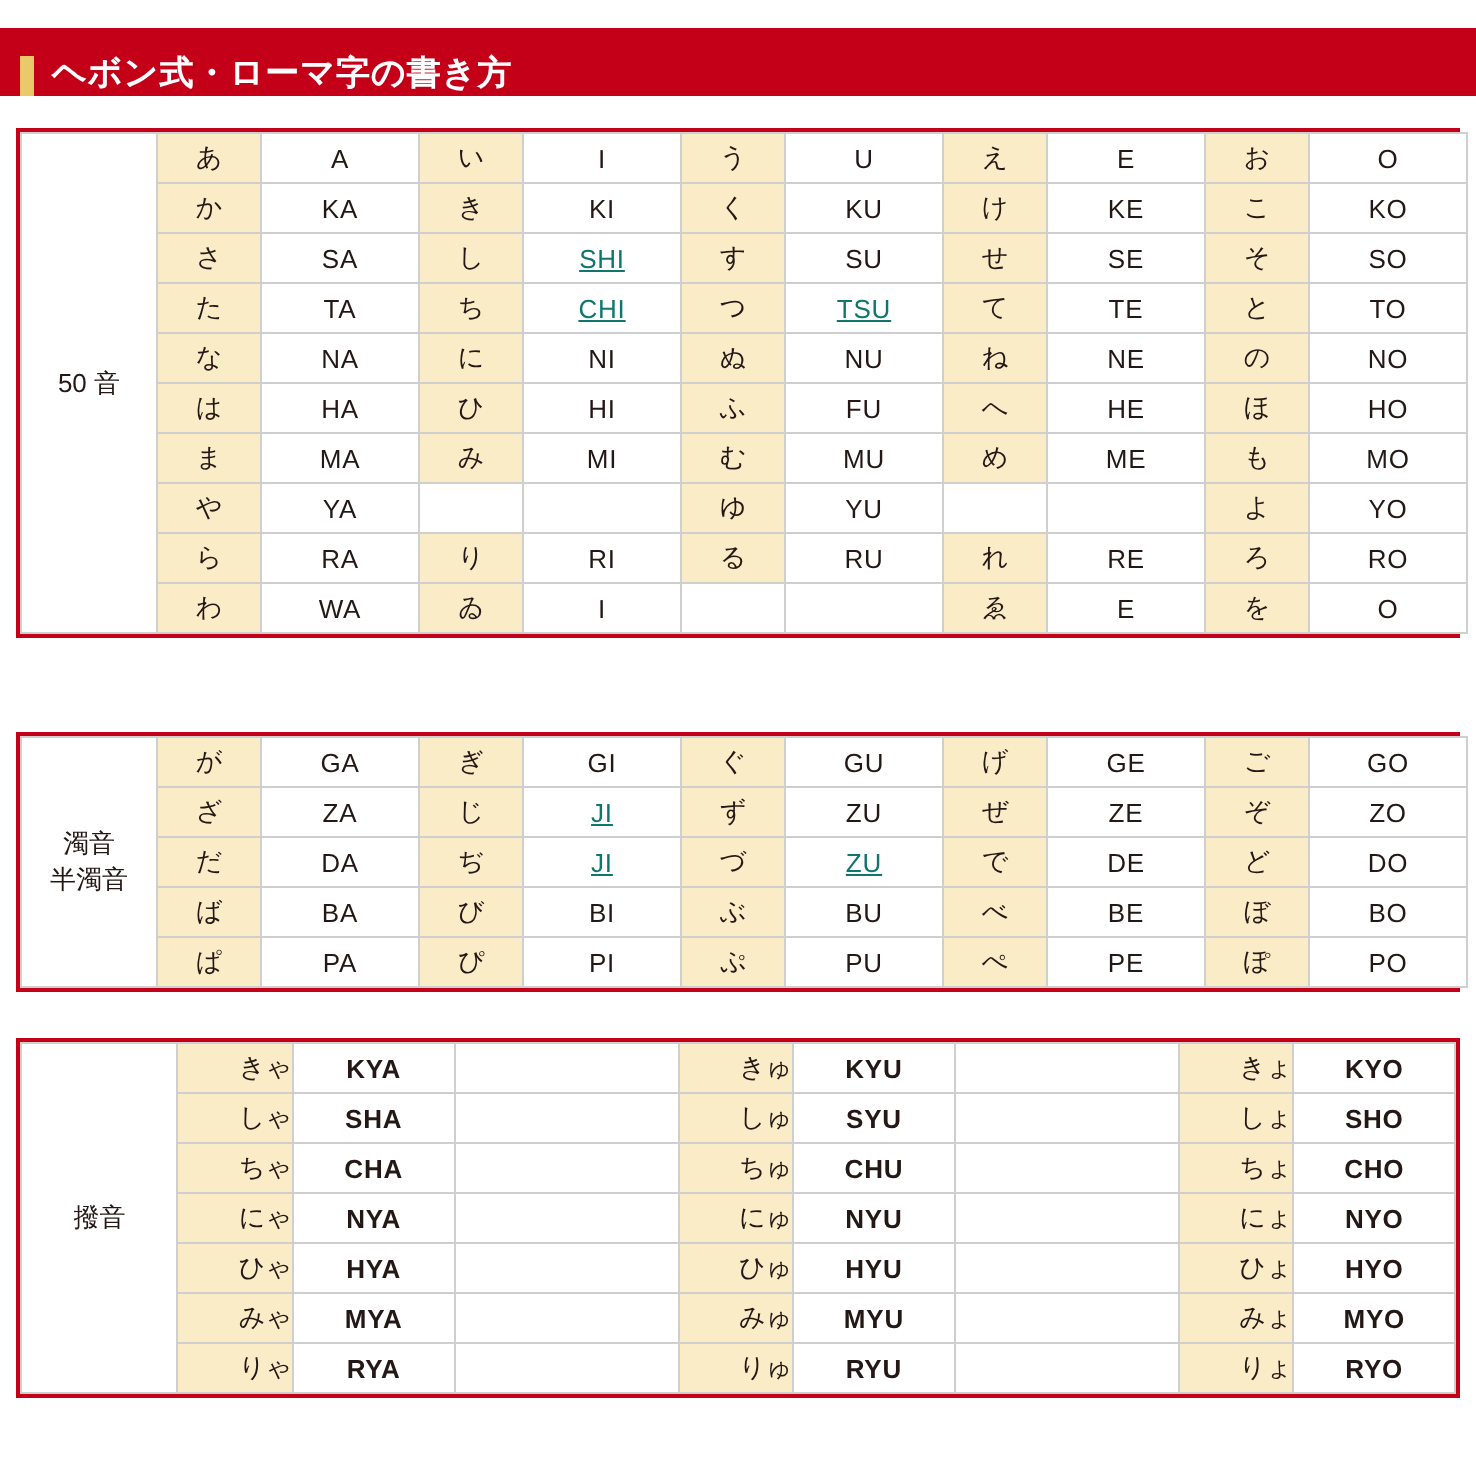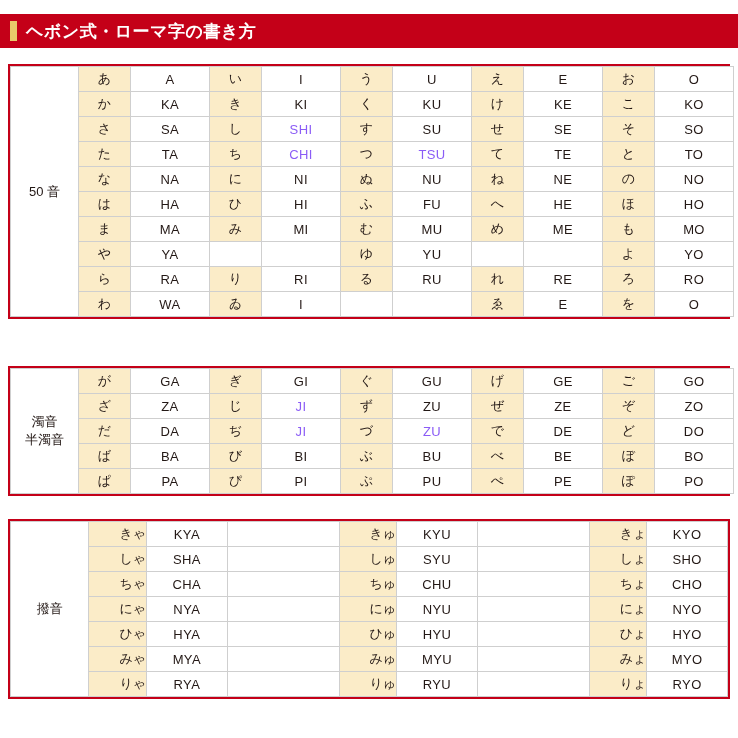--- a/index.html
+++ b/index.html
@@ -22,21 +22,21 @@
   }
   
   .header {
     position: absolute;
     left: 0;
     top: 14px;
     width: 738px;
     height: 34px;
     background: #c40018;
     display: flex;
-    align-items: center;
+    align-items: flex-end;
   }
   .header .gold-bar {
     width: 7px;
     height: 20px;
     background: #e9c96a;
     margin-left: 10px;
     margin-right: 9px;
     flex: none;
   }
   .header .title {
@@ -98,26 +98,27 @@
     font-size: 13px;
     letter-spacing: 0.4px;
   }
   td.empty-cell {
     background: #ffffff;
   }
   td.kana-cell.empty-cell {
     background: #ffffff;
   }
   .red {
-    color: #8b5cf6;
+    color: #0f766e;
+    text-decoration: underline;
   }
   
   #block-youon td.rowlabel { width: 68px; margin-top: 47px; }
   #block-youon td.kana-cell { width: 50px; text-align: right; }
-  #block-youon td.romaji-cell { width: 70px; }
+  #block-youon td.romaji-cell { width: 70px; font-weight: bold; }
   #block-youon td.spacer-cell { background: #ffffff; width: 97px; }
 </style>
 </head>
 <body>
 
 <div class="page">
 
   <div class="header">
     <div class="gold-bar"></div>
     <div class="title">ヘボン式・ローマ字の書き方</div>

